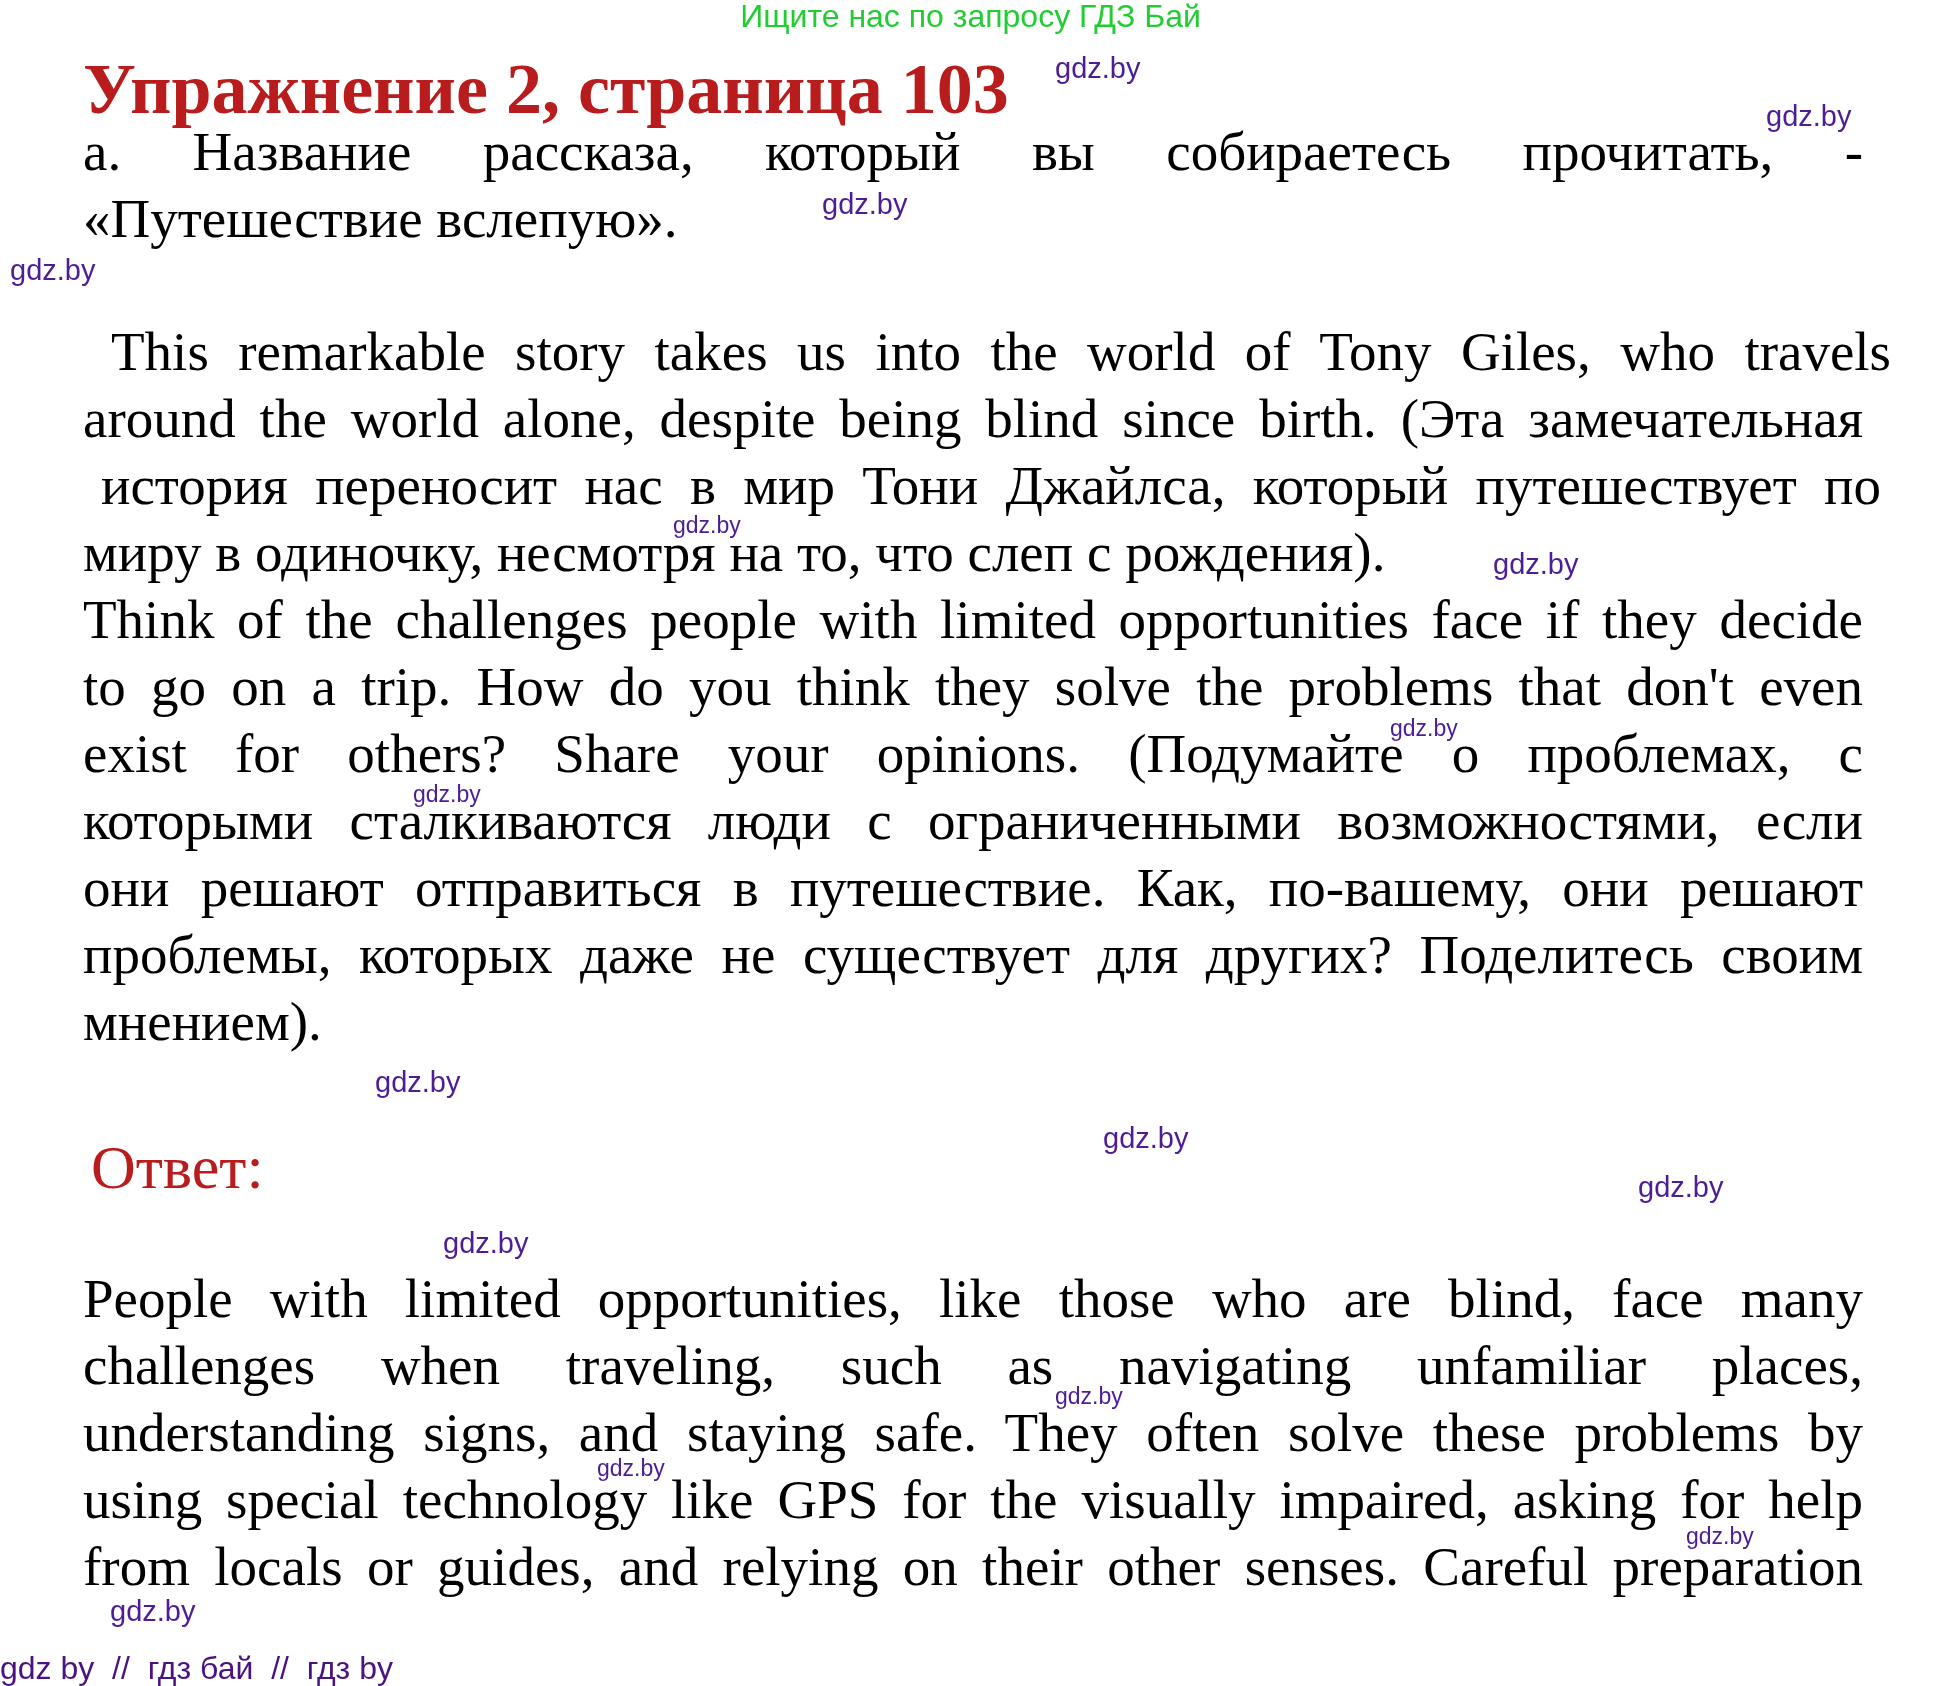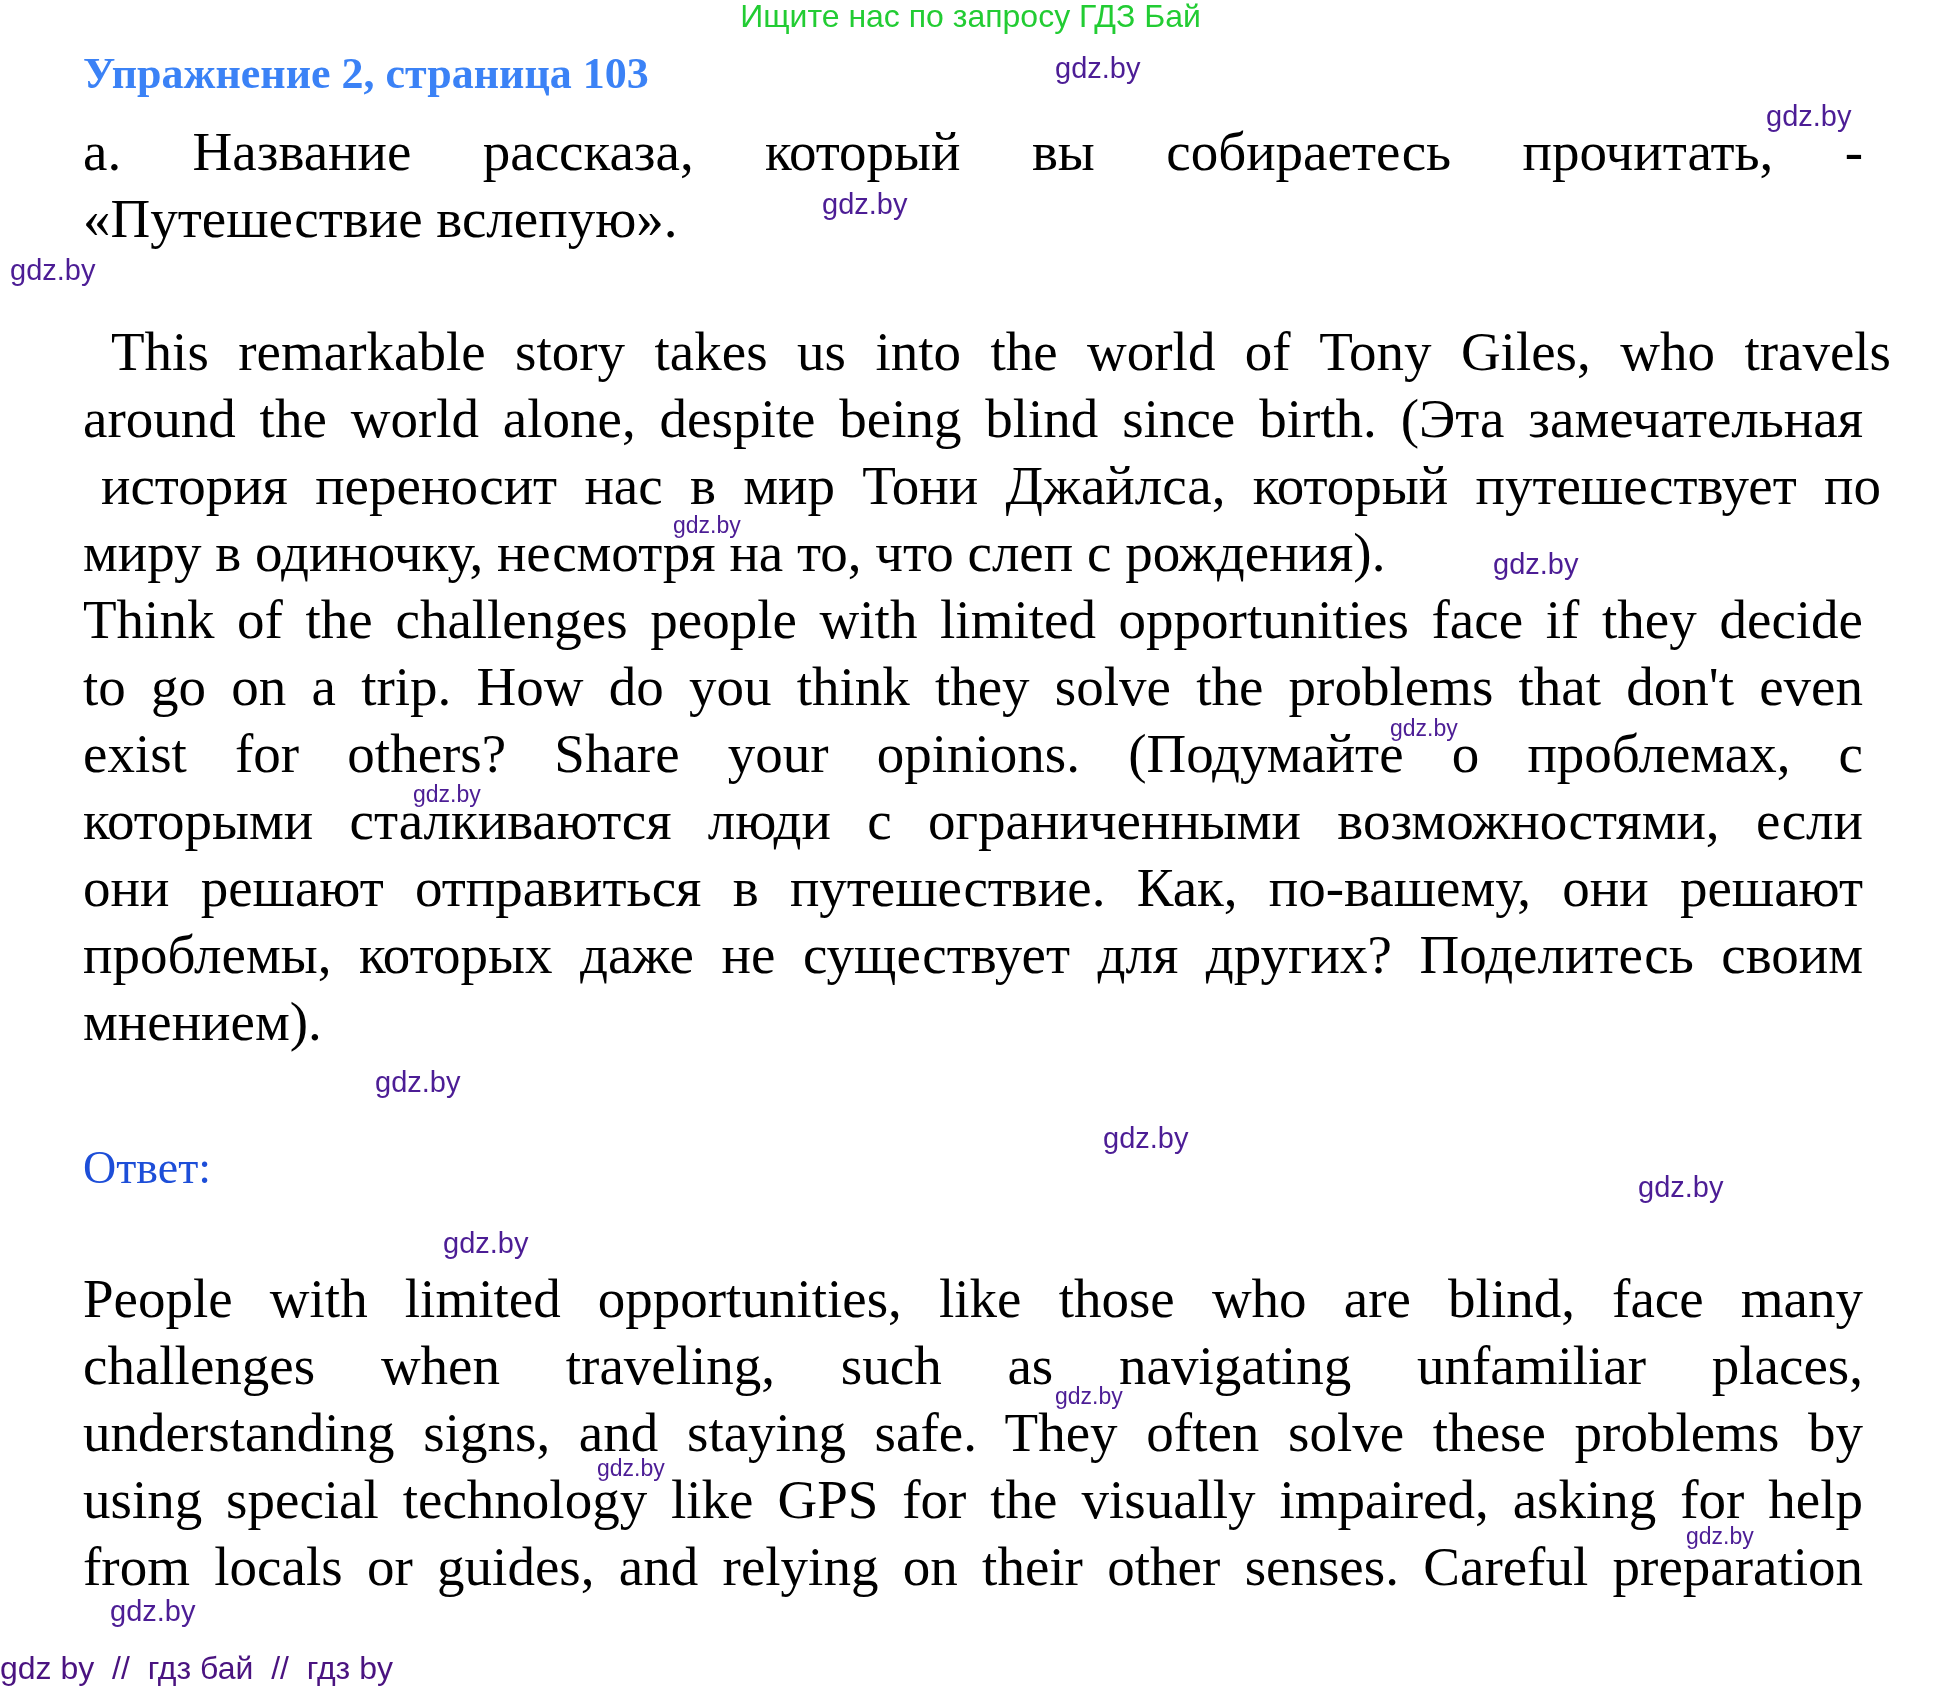--- a/index.html
+++ b/index.html
@@ -3,34 +3,34 @@
 <meta charset="utf-8">
 <style>
   html, body { margin:0; padding:0; background:#ffffff; }
   body { width:1941px; height:1686px; position:relative; overflow:hidden; }
   .top-banner {
     position:absolute; left:0; width:1941px; top:-2px; text-align:center;
     font-family:"Liberation Sans", sans-serif; font-size:32px; color:#22cc33;
   }
   .title {
     position:absolute; left:83px; top:48px;
-    font-family:"Liberation Serif", serif; font-weight:bold; font-size:44px; color:#3b82f6;
+    font-family:"Liberation Serif", serif; font-weight:bold; font-size:72px; color:#b91c1c;
     white-space:nowrap;
   }
   .line {
     position:absolute; left:83px; width:1780px;
     font-family:"Liberation Serif", serif; font-size:55px; color:#000;
     text-align:justify; text-align-last:justify; white-space:nowrap; line-height:67px; height:67px;
   }
   .line.last { text-align-last:left; }
   .line span.j { display:block; text-align:justify; text-align-last:justify; white-space:normal; }
   .line.last span.j { text-align-last:left; }
   .answer-label {
-    position:absolute; left:83px; top:1134px;
-    font-family:"Liberation Serif", serif; font-size:46px; color:#1d4ed8; line-height:67px;
+    position:absolute; left:91px; top:1134px;
+    font-family:"Liberation Serif", serif; font-size:62px; color:#b91c1c; line-height:67px;
   }
   .wm {
     position:absolute; font-family:"Liberation Sans", sans-serif; color:#4c1d95; white-space:nowrap;
   }
   .wm.big { font-size:29px; }
   .wm.small { font-size:23px; }
   .footer {
     position:absolute; left:0; width:1941px; top:1650px; text-align:left;
     font-family:"Liberation Sans", sans-serif; font-size:32px; color:#4a1380; white-space:pre;
   }

